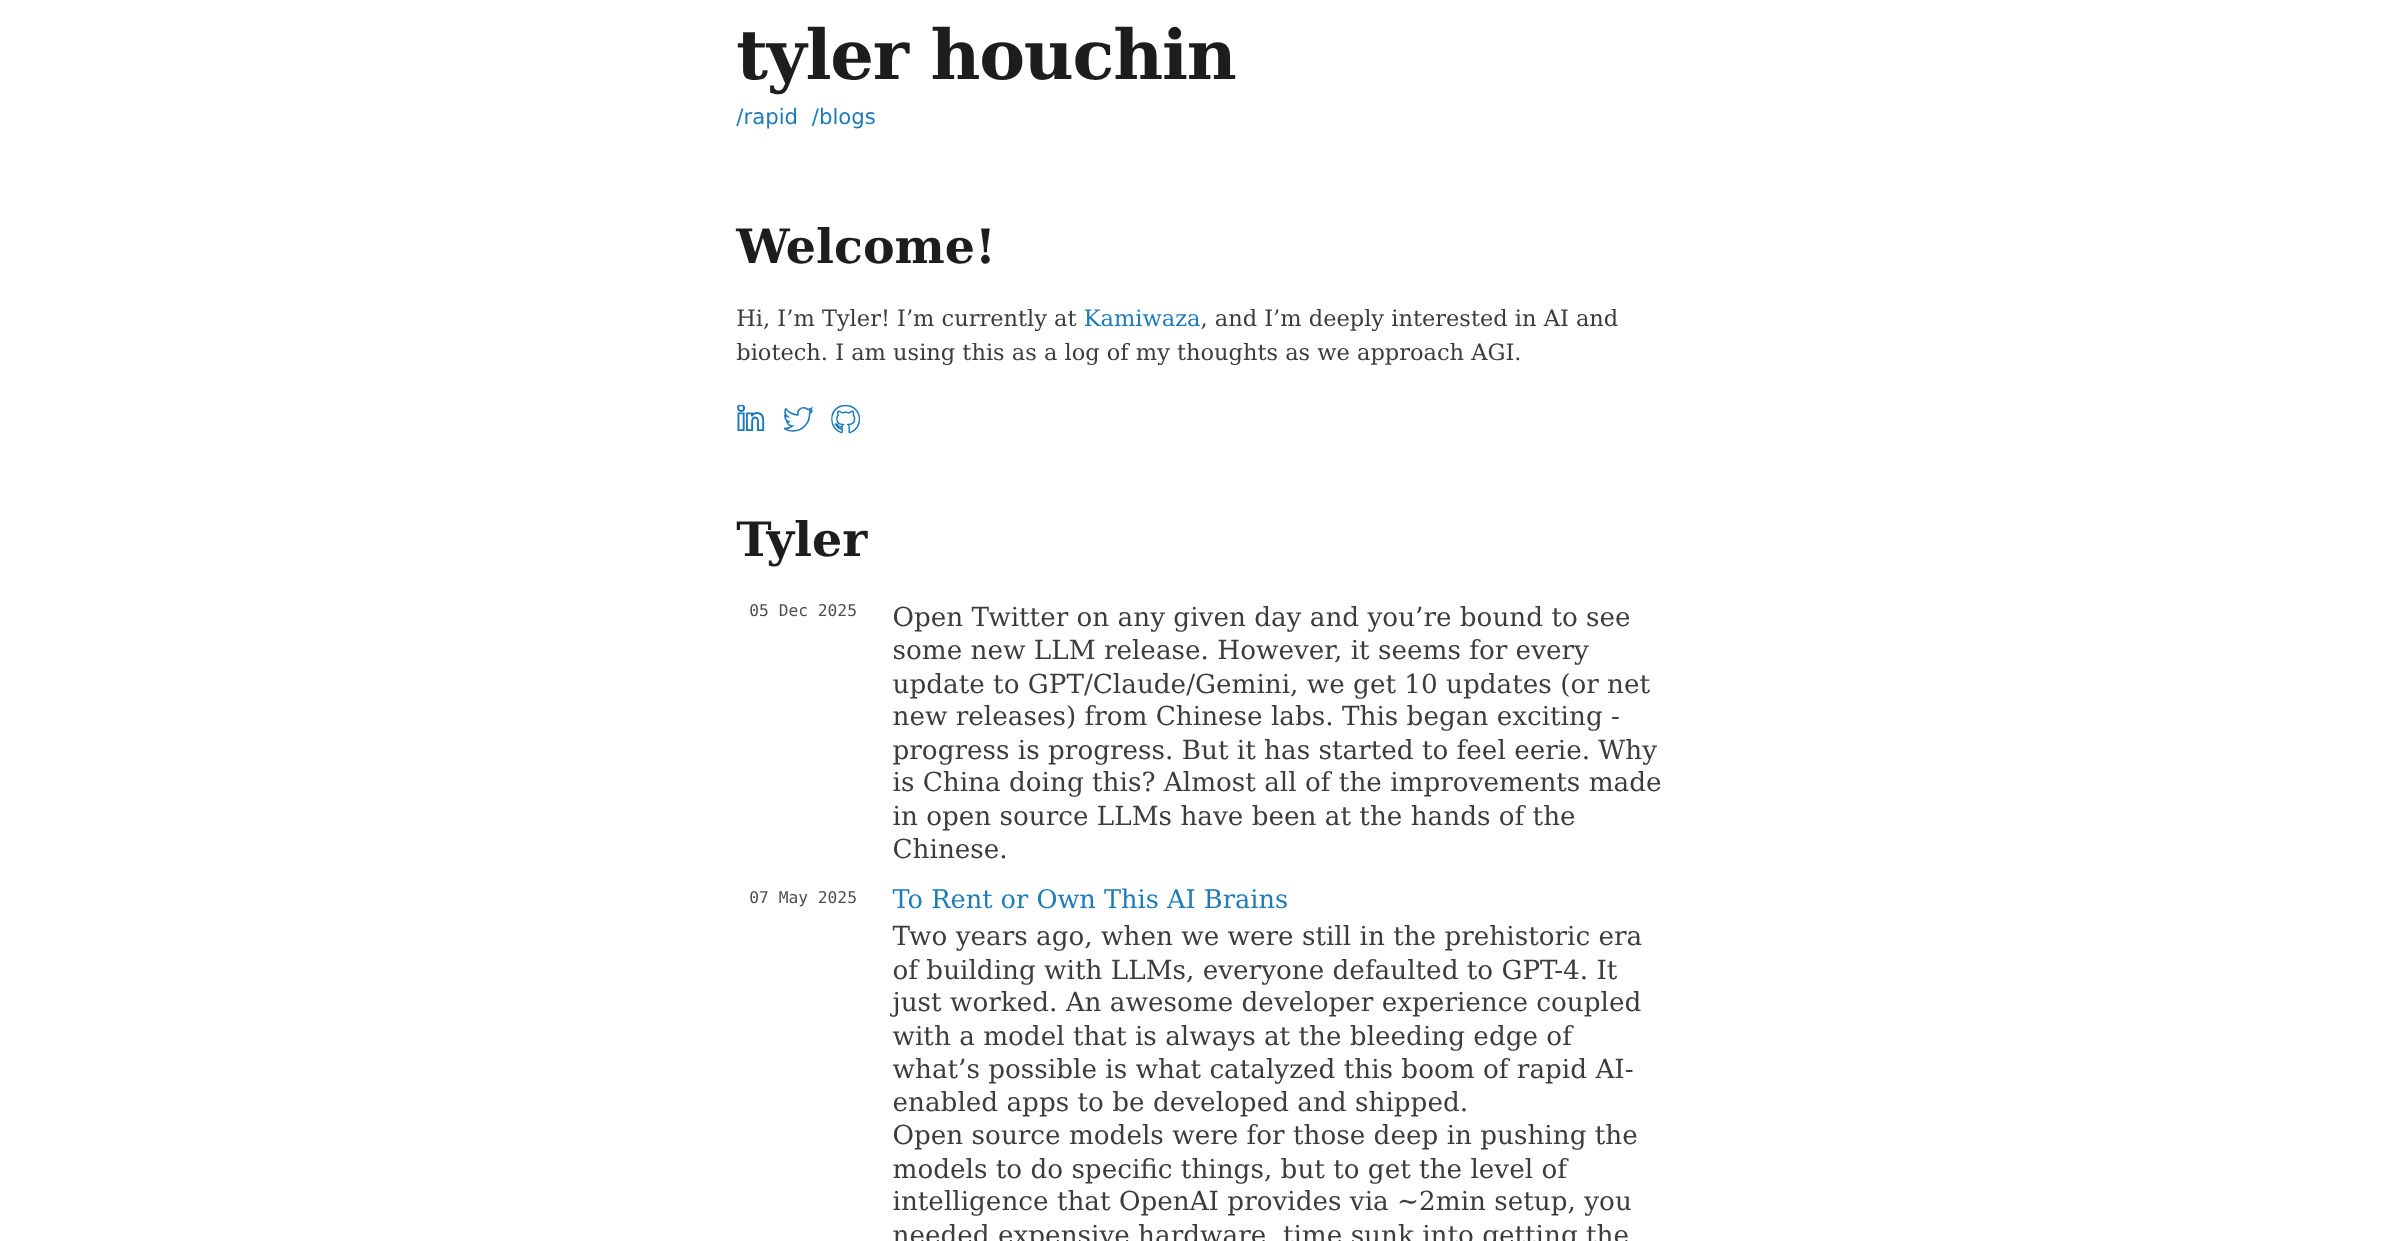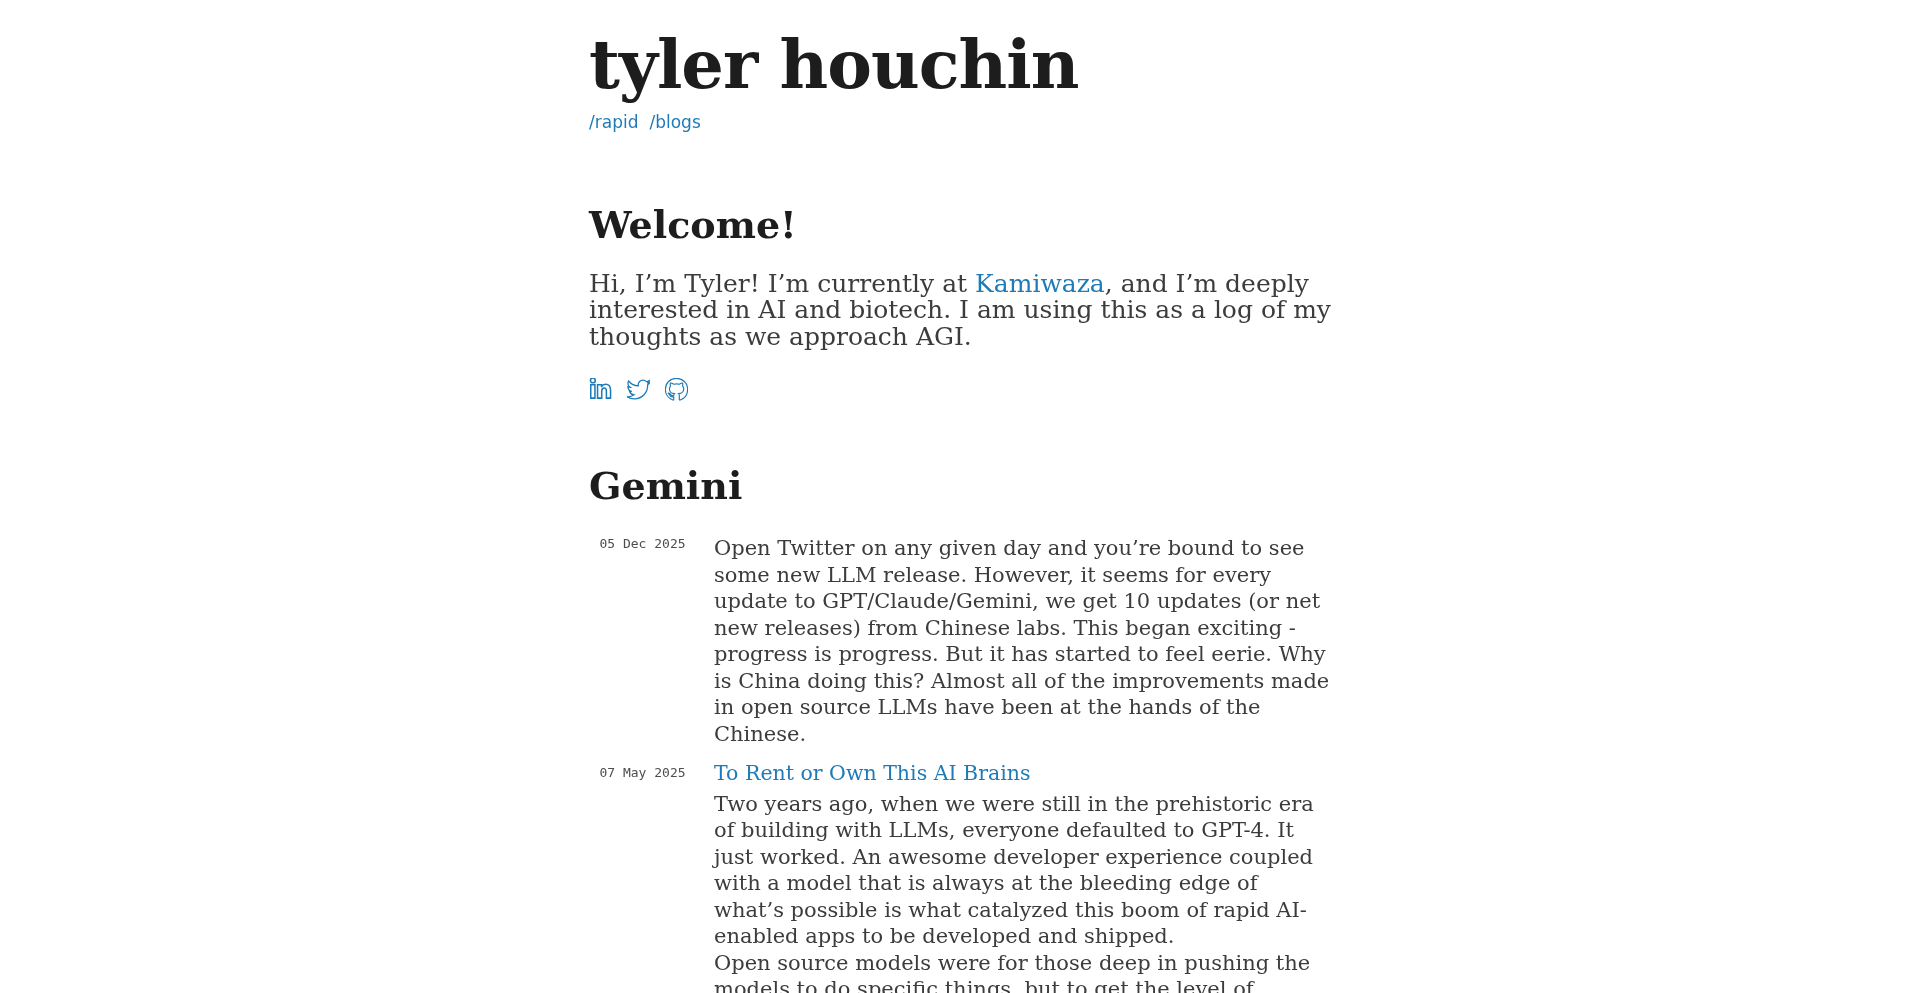--- a/index.html
+++ b/index.html
@@ -12,24 +12,24 @@
   *{box-sizing:border-box;}
   html,body{margin:0;padding:0;}
   body{
     width:1920px;height:993px;overflow:hidden;
     background:var(--bg);
     font-family:"DejaVu Serif", serif;
     color:var(--text);
   }
   .container{width:742px;margin:0 auto;}
   h1.site-title{
-    margin:26px 0 0 0;
+    margin:12px 0 0 0;
     font-family:"DejaVu Serif", serif;
     font-weight:700;
-    font-size:67px;
+    font-size:55px;
     line-height:1.15;
     letter-spacing:-1px;
     color:var(--heading);
   }
   nav.site-nav{
     margin-top:9px;
     font-family:"DejaVu Sans","Liberation Sans",sans-serif;
     font-size:17px;
   }
   nav.site-nav a{
@@ -41,21 +41,21 @@
     margin:0;
     font-family:"DejaVu Serif", serif;
     font-weight:700;
     font-size:38px;
     line-height:1.1;
     color:var(--heading);
   }
   .welcome h2.section-heading{margin-top:72px;}
   p.intro{
     margin:25px 0 0 0;
-    font-size:25px;
+    font-size:18px;
     line-height:26.5px;
     color:var(--text);
   }
   p.intro a{color:var(--accent);text-decoration:none;}
   .social{
     margin-top:28px;
     display:flex;
     align-items:center;
     gap:15px;
   }
@@ -118,21 +118,21 @@
       </a>
       <a href="#">
         <svg viewBox="0 0 496 512" fill="none" stroke="currentColor" stroke-width="26">
           <path d="M244.8 8C106.1 8 0 113.3 0 252c0 110.9 69.8 205.8 169.5 239.2 12.8 2.3 17.3-5.6 17.3-12.1 0-6.2-.3-40.4-.3-61.4 0 0-70 15-84.7-29.8 0 0-11.4-29.1-27.8-36.6 0 0-22.9-15.7 1.6-15.4 0 0 24.9 2 38.6 25.8 21.9 38.6 58.6 27.5 72.9 20.9 2.3-16 8.8-27.1 16-33.7-55.9-6.2-112.3-14.3-112.3-110.5 0-27.5 7.6-41.3 23.6-58.9-2.6-6.5-11.1-33.3 2.6-67.9 20.9-6.5 69 27 69 27 20-5.6 41.5-8.5 62.8-8.5s42.8 2.9 62.8 8.5c0 0 48.1-33.6 69-27 13.7 34.7 5.2 61.4 2.6 67.9 16 17.7 25.8 31.5 25.8 58.9 0 96.5-58.9 104.2-114.8 110.5 9.2 7.9 17 22.9 17 46.4 0 33.7-.3 75.4-.3 83.6 0 6.5 4.6 14.4 17.3 12.1C428.2 457.8 496 362.9 496 252 496 113.3 383.5 8 244.8 8z"></path>
         </svg>
       </a>
     </div>
   </section>
 
   <section class="posts">
-    <h2 class="section-heading">Gemini</h2>
+    <h2 class="section-heading">Tyler</h2>
     <div class="posts-list" id="posts-list">
         <div class="post-row">
           <span class="post-date">05 Dec 2025</span>
           <div class="post-content"><div class="post-excerpt">
               <p>Open Twitter on any given day and you’re bound to see some new LLM release. However, it seems for every update to GPT/Claude/Gemini, we get 10 updates (or net new releases) from Chinese labs. This began exciting - progress is progress. But it has started to feel eerie. Why is China doing this? Almost all of the improvements made in open source LLMs have been at the hands of the Chinese.</p>
             </div></div>
         </div>
         <div class="post-row">
           <span class="post-date">07 May 2025</span>
           <div class="post-content"><a href="#" class="post-title">To Rent or Own This AI Brains</a><div class="post-excerpt">

